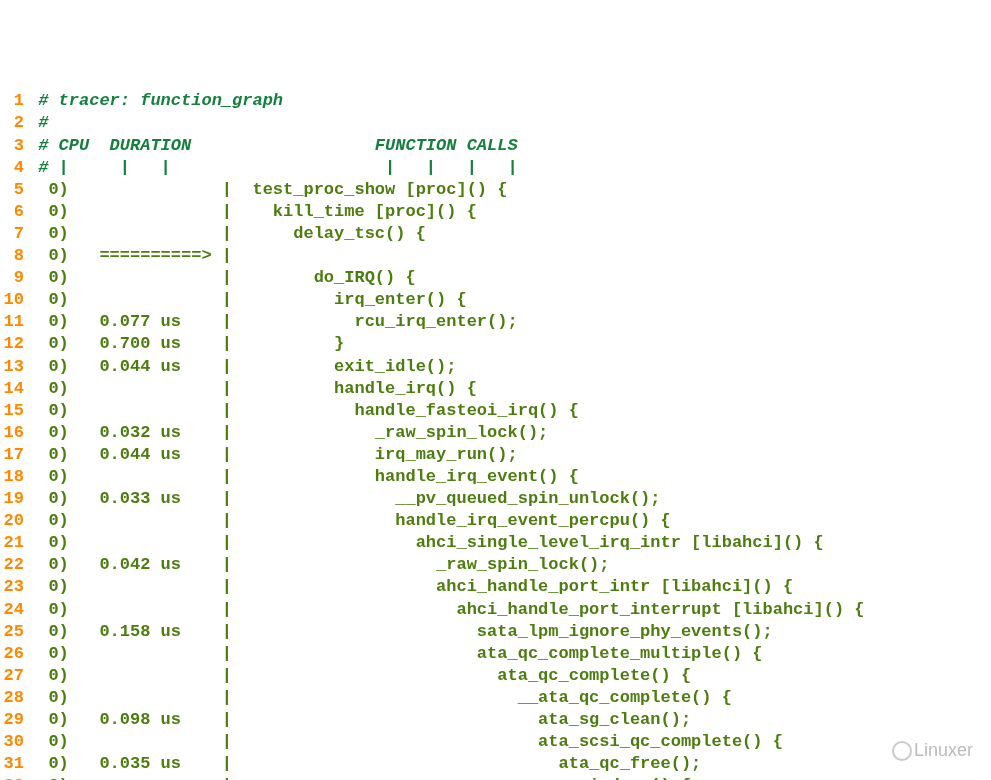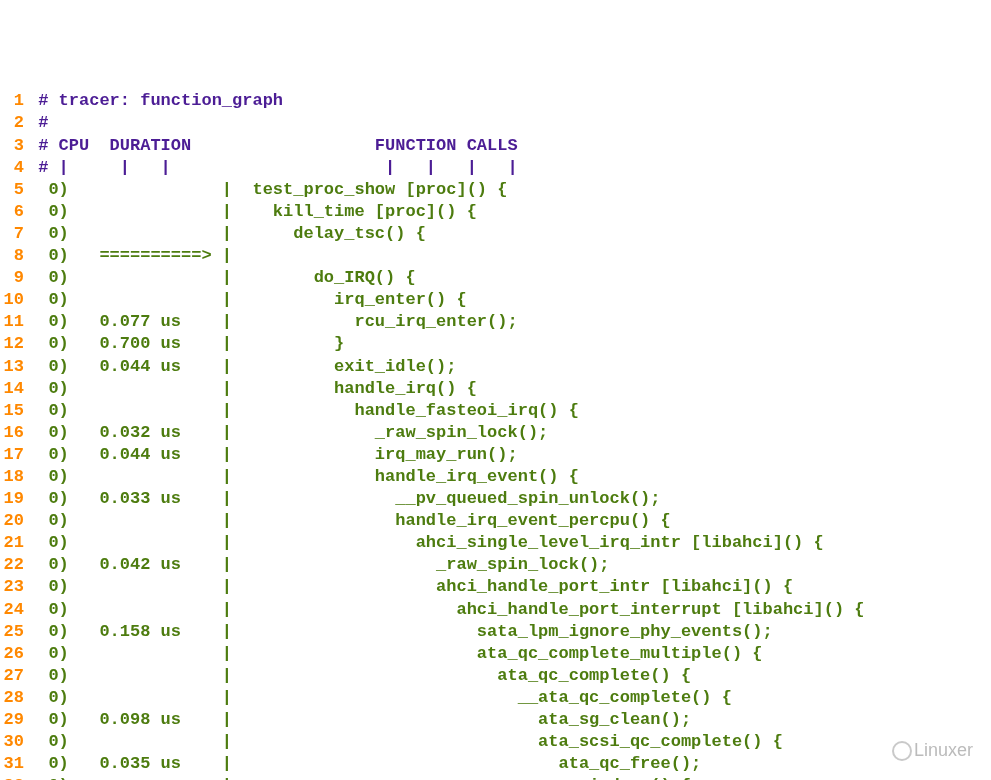--- a/index.html
+++ b/index.html
@@ -22,21 +22,22 @@
       align-items: flex-start;
     }
     .lineno {
       color: #ff8800;
       width: 28px;
       text-align: right;
       padding-right: 4px;
       flex-shrink: 0;
     }
     .highlight {
-      color: #4c1d95;
+      color: #15803d;
+      font-style: italic;
     }
     .content {
       color: #4d7c0f;
     }
     .watermark {
       position: fixed;
       bottom: 18px;
       right: 18px;
       font-size: 18px;
       color: rgba(120,120,120,0.5);

